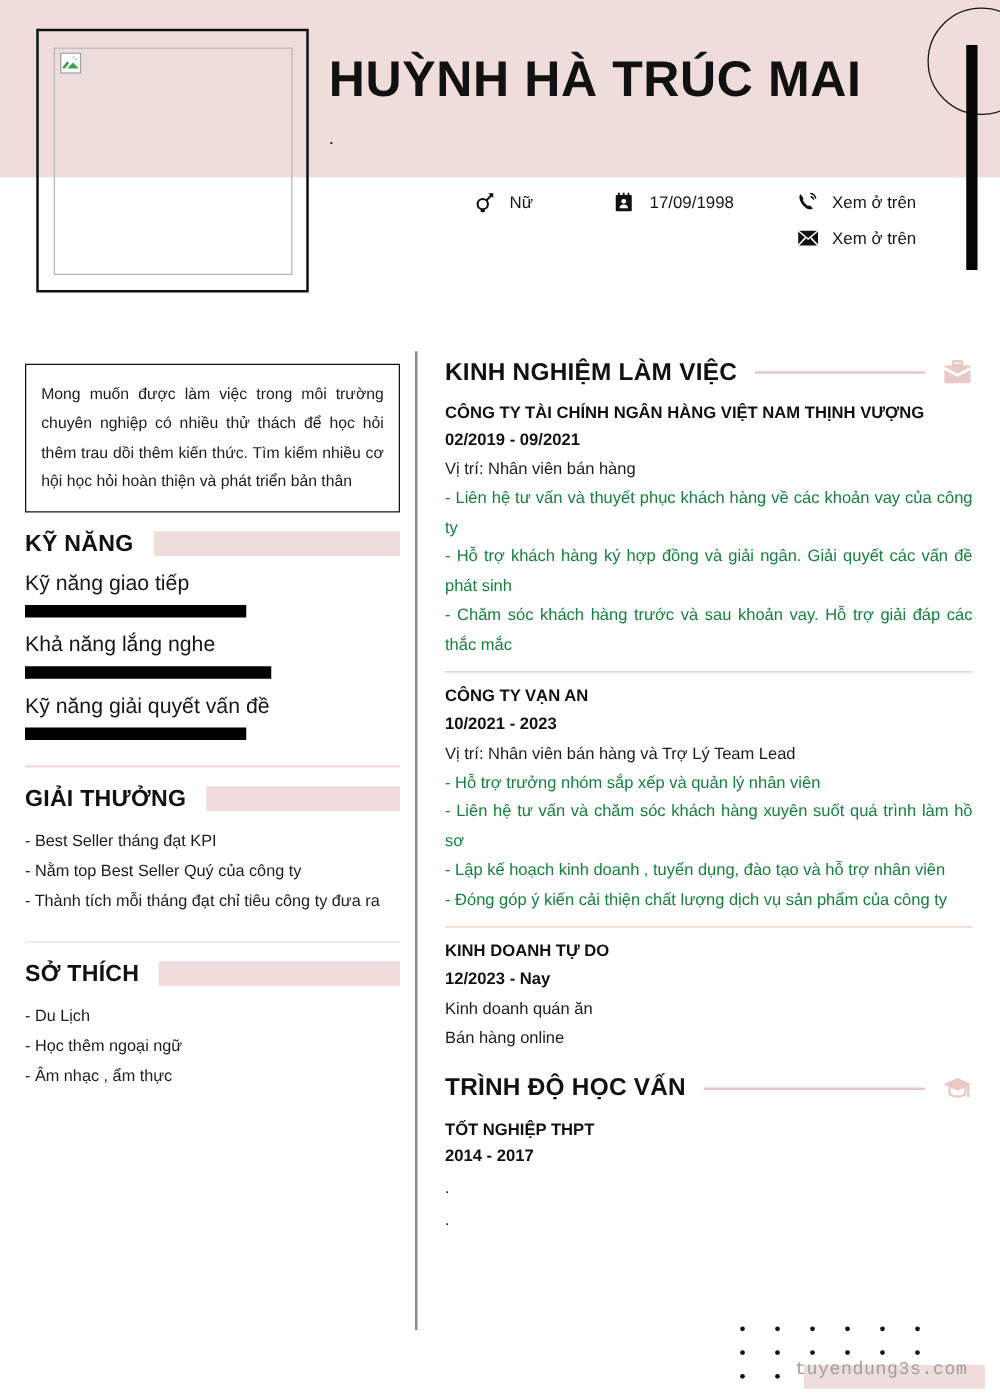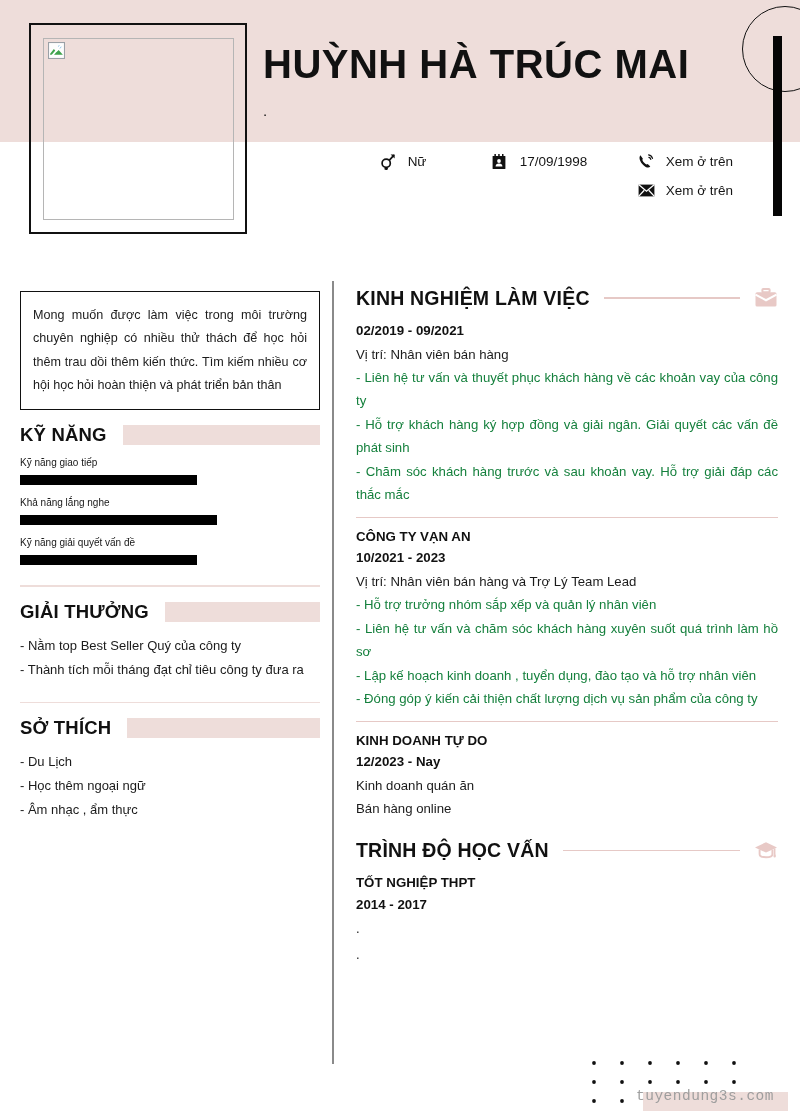--- a/index.html
+++ b/index.html
@@ -83,21 +83,21 @@
   .l-section { margin: 0 12px 0 20px; }
   .l-rule { height: 1.4px; background: #eeddda; margin: 20px 0 0 0; }
   .sec-head { display: flex; align-items: center; margin: 14px 0 11px 0; }
   .sec-head-title {
     font-size: 18.5px; font-weight: 700; color: #111; letter-spacing: .2px;
     white-space: nowrap;
   }
   .sec-head-bar { flex: 1; height: 20px; background: #eeddda; margin-left: 16px; }
 
   .skill { margin-bottom: 12px; }
-  .skill-name { font-size: 10px; color: #161616; margin-bottom: 7px; }
+  .skill-name { font-size: 17px; color: #161616; margin-bottom: 7px; }
   .skill-track { width: 290px; height: 10px; background: transparent; }
   .skill-fill { height: 10px; background: #000; }
 
   .bullet-list { }
   .bullet { font-size: 13px; line-height: 1.85; color: #1b1b1b; }
 
   
   .right { position: absolute; left: 356px; top: 286px; width: 422px; }
 
   .r-sec-head { display: flex; align-items: center; margin-bottom: 10px; }
@@ -247,20 +247,21 @@
       </div>
     </div>
 
     <div class="l-section">
       <div class="l-rule"></div>
       <div class="sec-head">
         <div class="sec-head-title">GIẢI THƯỞNG</div>
         <div class="sec-head-bar"></div>
       </div>
       <div class="bullet-list">
+        <div class="bullet">- Best Seller tháng đạt KPI</div>
         <div class="bullet">- Nằm top Best Seller Quý của công ty</div>
         <div class="bullet">- Thành tích mỗi tháng đạt chỉ tiêu công ty đưa ra</div>
       </div>
     </div>
 
     <div class="l-section">
       <div class="l-rule"></div>
       <div class="sec-head">
         <div class="sec-head-title">SỞ THÍCH</div>
         <div class="sec-head-bar"></div>
@@ -281,20 +282,21 @@
       <div class="r-sec-icon">
         <svg width="24" height="21" viewBox="0 0 24 21">
           <rect x="8.4" y="1" width="7.2" height="3.2" rx="0.8" fill="none" stroke="#e8c9c6" stroke-width="2"></rect>
           <rect x="1.5" y="4.2" width="21" height="14.4" rx="1.6" fill="#e8c9c6"></rect>
           <path d="M1.5 6.6 L12 12.2 L22.5 6.6" fill="none" stroke="#ffffff" stroke-width="2.1"></path>
         </svg>
       </div>
     </div>
 
     <div class="job">
+      <div class="job-company">CÔNG TY TÀI CHÍNH NGÂN HÀNG VIỆT NAM THỊNH VƯỢNG</div>
       <div class="job-dates">02/2019 - 09/2021</div>
       <div class="job-role">Vị trí: Nhân viên bán hàng</div>
       <div class="job-bullet">- Liên hệ tư vấn và thuyết phục khách hàng về các khoản vay của công ty</div>
       <div class="job-bullet">- Hỗ trợ khách hàng ký hợp đồng và giải ngân. Giải quyết các vấn đề phát sinh</div>
       <div class="job-bullet">- Chăm sóc khách hàng trước và sau khoản vay. Hỗ trợ giải đáp các thắc mắc</div>
     </div>
 
     <div class="job-rule"></div>
 
     <div class="job">

